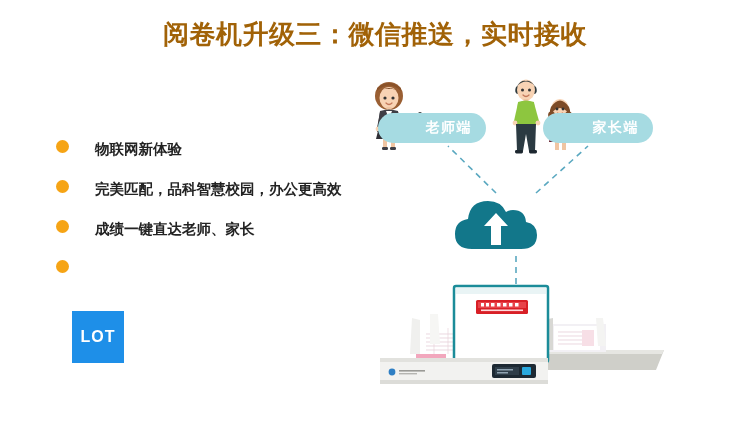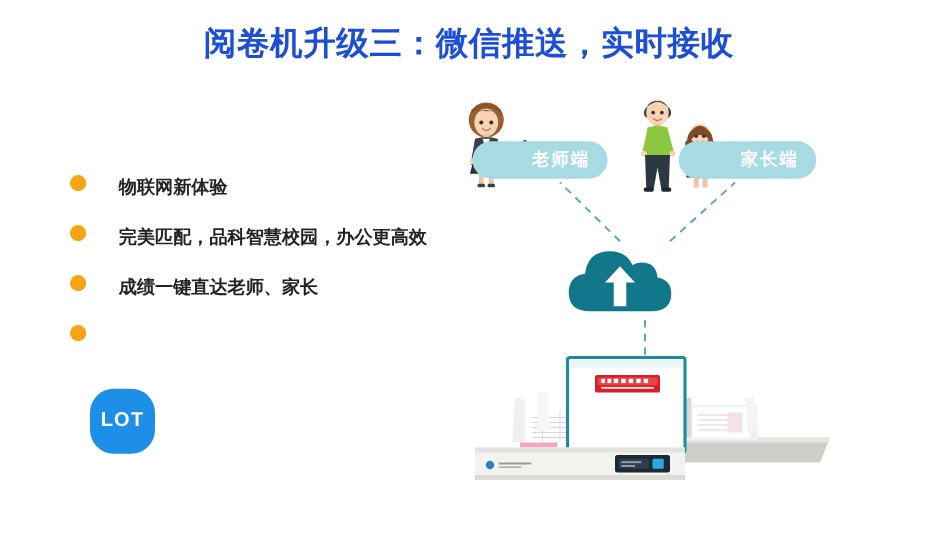--- a/index.html
+++ b/index.html
@@ -20,21 +20,21 @@
 
   
   #title {
     position: absolute;
     left: 0;
     top: 17px;
     width: 750px;
     text-align: center;
     font-size: 26px;
     font-weight: bold;
-    color: #1d4ed8;
+    color: #a16207;
     letter-spacing: 0.5px;
     white-space: nowrap;
   }
 
   
   #bullets {
     position: absolute;
     left: 56px;
     top: 140px;
     width: 330px;
@@ -63,21 +63,21 @@
   #iot-block {
     position: absolute;
     left: 72px;
     top: 311px;
     display: flex;
     align-items: center;
   }
   #iot-badge {
     width: 52px;
     height: 52px;
-    border-radius: 19px;
+    border-radius: 0;
     background: #1e8fe8;
     display: flex;
     align-items: center;
     justify-content: center;
   }
   #iot-badge-text {
     color: #ffffff;
     font-size: 16px;
     font-weight: bold;
     letter-spacing: 1px;

